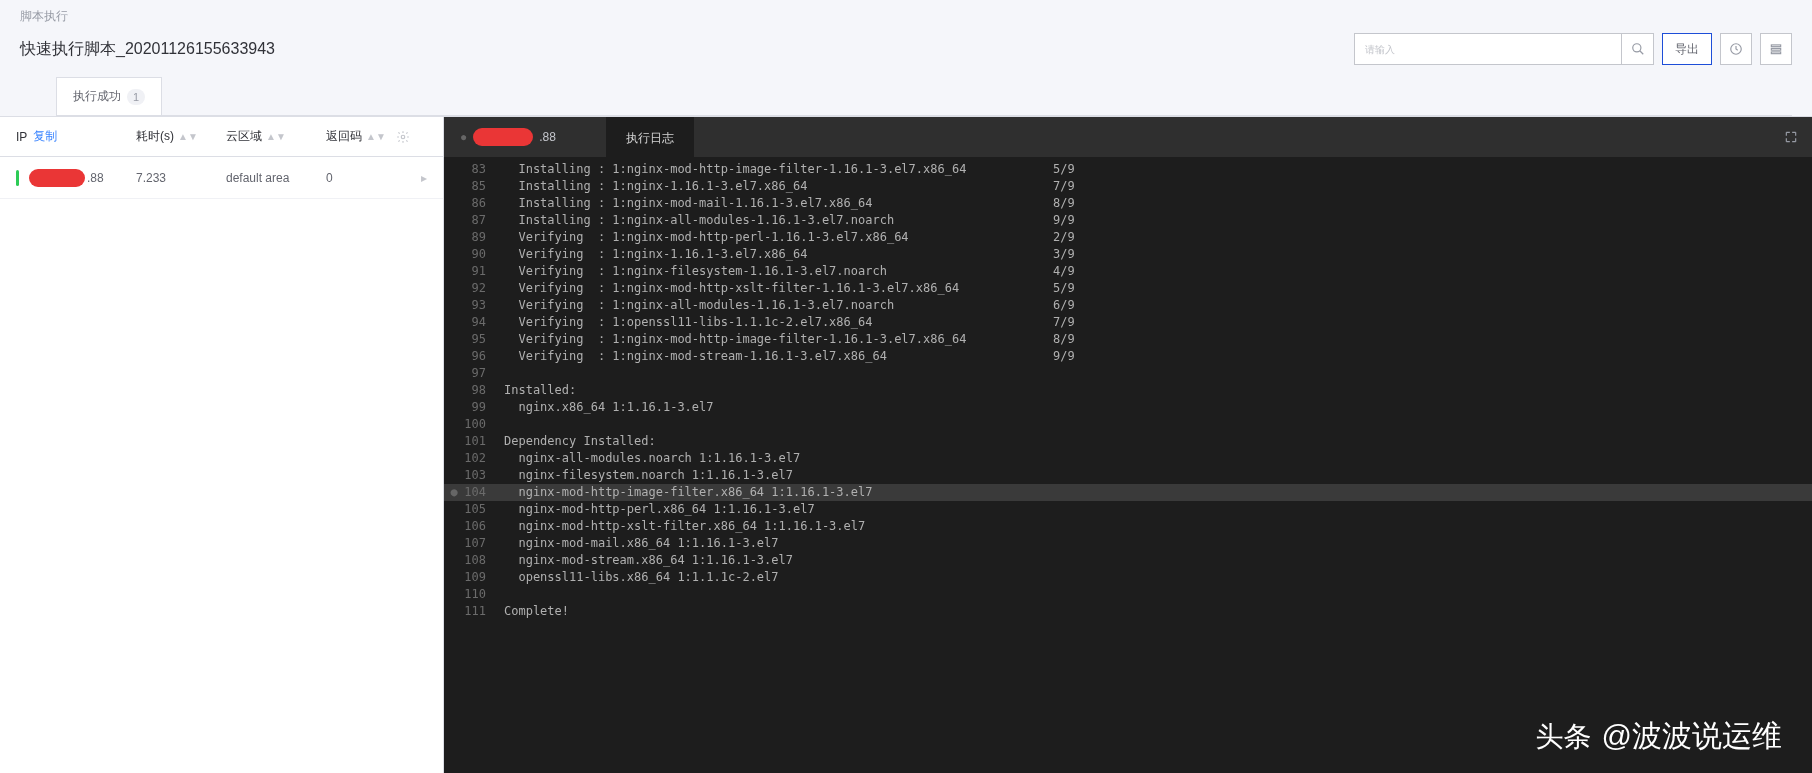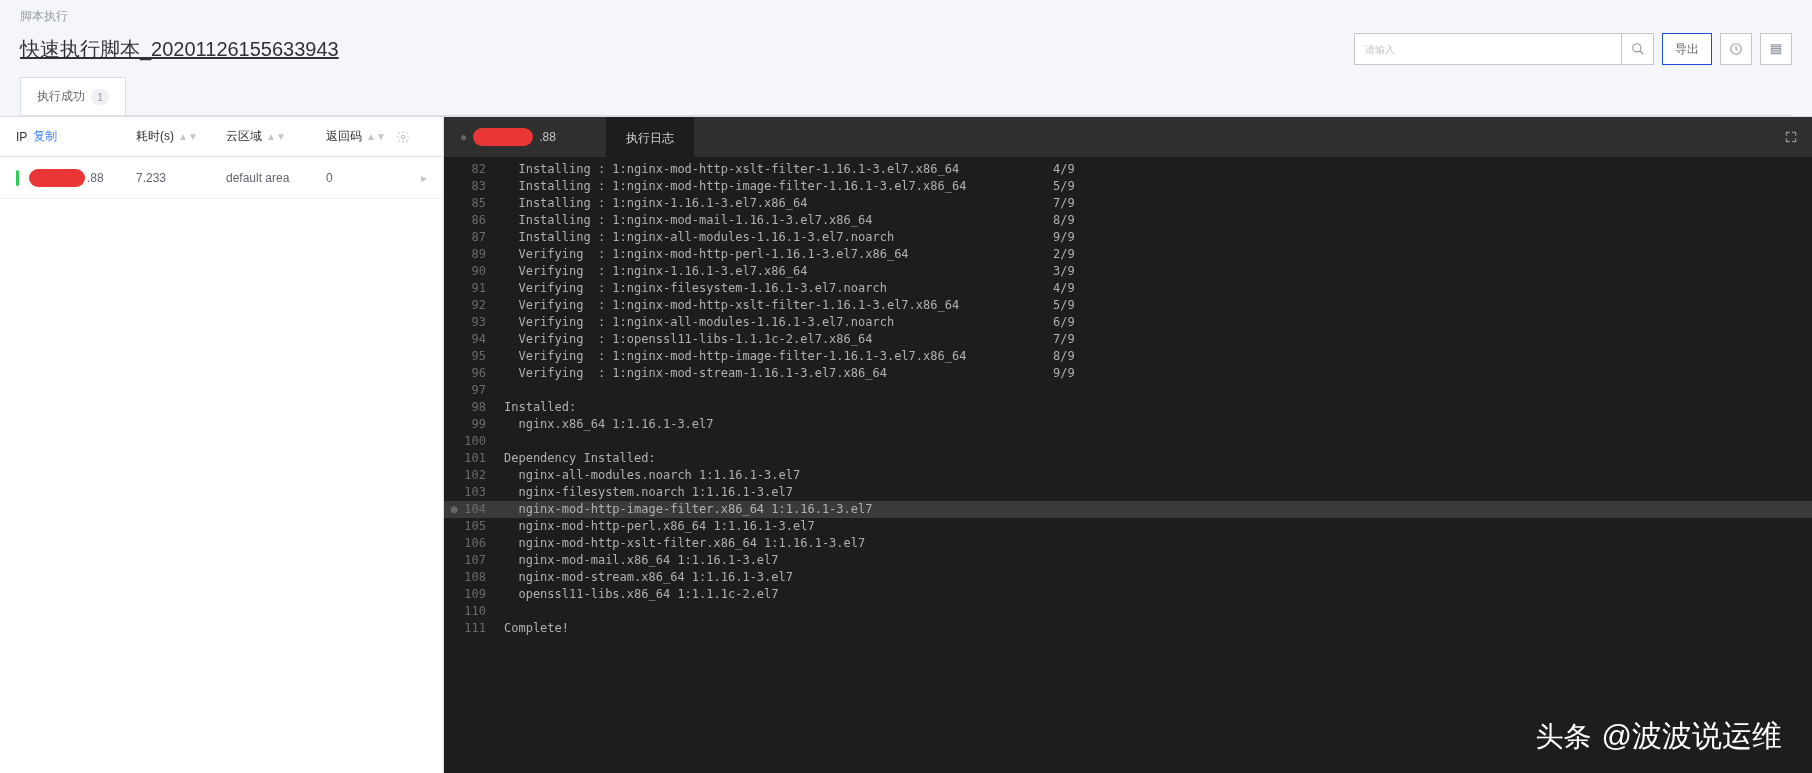--- a/index.html
+++ b/index.html
@@ -1,28 +1,28 @@
 <!DOCTYPE html>
 <html><head>
 <meta charset="utf-8">
 <style>
 * { margin:0; padding:0; box-sizing:border-box; }
 body { font-family:"Microsoft YaHei","PingFang SC",sans-serif; font-size:12px; background:#f5f6fa; color:#63656e; width:1812px; height:773px; overflow:hidden; position:relative; }
 .header { padding:8px 20px 0 20px; }
 .breadcrumb { font-size:12px; color:#979ba5; }
 .title-row { display:flex; align-items:center; justify-content:space-between; padding:8px 0 12px 0; }
-.page-title { font-size:20px; color:#313238; font-weight:400;text-decoration:underline; }
+.page-title { font-size:16px; color:#313238; font-weight:400; }
 .title-actions { display:flex; gap:8px; align-items:center; }
 .search-box { display:flex; width:300px; height:32px; border:1px solid #c4c6cc; background:#fff; }
 .search-box input { flex:1; border:none; outline:none; padding:0 10px; font-size:10px; color:#63656e; }
 .search-box input::placeholder { color:#c4c6cc; }
 .search-ic { width:32px; display:flex; align-items:center; justify-content:center; border-left:1px solid #c4c6cc; color:#979ba5; cursor:pointer; }
 .btn { height:32px; padding:0 12px; border:1px solid #1d4ed8; background:#fff; color:#63656e; cursor:pointer; display:flex; align-items:center; font-size:12px; }
 .icon-btn { width:32px; height:32px; border:1px solid #c4c6cc; background:#fff; display:flex; align-items:center; justify-content:center; color:#979ba5; cursor:pointer; }
-.tab-strip { padding:0 20px; }
+.tab-strip { padding:0 20px;margin-left:36px; }
 .tab { display:inline-flex; align-items:center; gap:6px; padding:10px 16px; background:#fff; border:1px solid #dcdee5; border-bottom:none; font-size:12px; color:#63656e; cursor:pointer; }
 .tab .badge { background:#f0f1f5; color:#979ba5; border-radius:8px; font-size:11px; padding:0 6px; height:16px; line-height:16px; }
 .tab-line { border-bottom:1px solid #dcdee5; }
 .content { display:flex; height:calc(773px - 112px); background:#fff; border-top:1px solid #dcdee5; margin:0 0 0 0; }
 .left-pane { width:444px; border-right:1px solid #dcdee5; display:flex; flex-direction:column; }
 .table-head { display:flex; align-items:center; height:40px; border-bottom:1px solid #dcdee5; padding:0 16px; font-size:12px; color:#313238; }
 .col-ip { width:120px; display:flex; align-items:center; gap:6px; }
 .copy-link { color:#3a84ff; cursor:pointer; }
 .col-dur { width:90px; display:flex; align-items:center; gap:4px; }
 .col-zone { width:100px; display:flex; align-items:center; gap:4px; }
@@ -144,21 +144,20 @@
         <span>.88</span>
       </div>
       <div class="log-tab active">执行日志</div>
       <div class="expand-ic">
         <svg width="14" height="14" viewBox="0 0 24 24" fill="none" stroke="currentColor" stroke-width="2">
             <path d="M4 4h6M4 4v6M20 4h-6M20 4v6M4 20h6M4 20v-6M20 20h-6M20 20v-6"></path>
           </svg>
       </div>
     </div>
     <div class="log-body" id="log-body">
-        <div class="log-line"><span class="gutter-dot"></span><span class="ln">82</span><span class="lt">  Installing : 1:nginx-mod-http-xslt-filter-1.16.1-3.el7.x86_64             4/9</span></div>
         <div class="log-line"><span class="gutter-dot"></span><span class="ln">83</span><span class="lt">  Installing : 1:nginx-mod-http-image-filter-1.16.1-3.el7.x86_64            5/9</span></div>
         <div class="log-line"><span class="gutter-dot"></span><span class="ln">85</span><span class="lt">  Installing : 1:nginx-1.16.1-3.el7.x86_64                                  7/9</span></div>
         <div class="log-line"><span class="gutter-dot"></span><span class="ln">86</span><span class="lt">  Installing : 1:nginx-mod-mail-1.16.1-3.el7.x86_64                         8/9</span></div>
         <div class="log-line"><span class="gutter-dot"></span><span class="ln">87</span><span class="lt">  Installing : 1:nginx-all-modules-1.16.1-3.el7.noarch                      9/9</span></div>
         <div class="log-line"><span class="gutter-dot"></span><span class="ln">89</span><span class="lt">  Verifying  : 1:nginx-mod-http-perl-1.16.1-3.el7.x86_64                    2/9</span></div>
         <div class="log-line"><span class="gutter-dot"></span><span class="ln">90</span><span class="lt">  Verifying  : 1:nginx-1.16.1-3.el7.x86_64                                  3/9</span></div>
         <div class="log-line"><span class="gutter-dot"></span><span class="ln">91</span><span class="lt">  Verifying  : 1:nginx-filesystem-1.16.1-3.el7.noarch                       4/9</span></div>
         <div class="log-line"><span class="gutter-dot"></span><span class="ln">92</span><span class="lt">  Verifying  : 1:nginx-mod-http-xslt-filter-1.16.1-3.el7.x86_64             5/9</span></div>
         <div class="log-line"><span class="gutter-dot"></span><span class="ln">93</span><span class="lt">  Verifying  : 1:nginx-all-modules-1.16.1-3.el7.noarch                      6/9</span></div>
         <div class="log-line"><span class="gutter-dot"></span><span class="ln">94</span><span class="lt">  Verifying  : 1:openssl11-libs-1.1.1c-2.el7.x86_64                         7/9</span></div>

